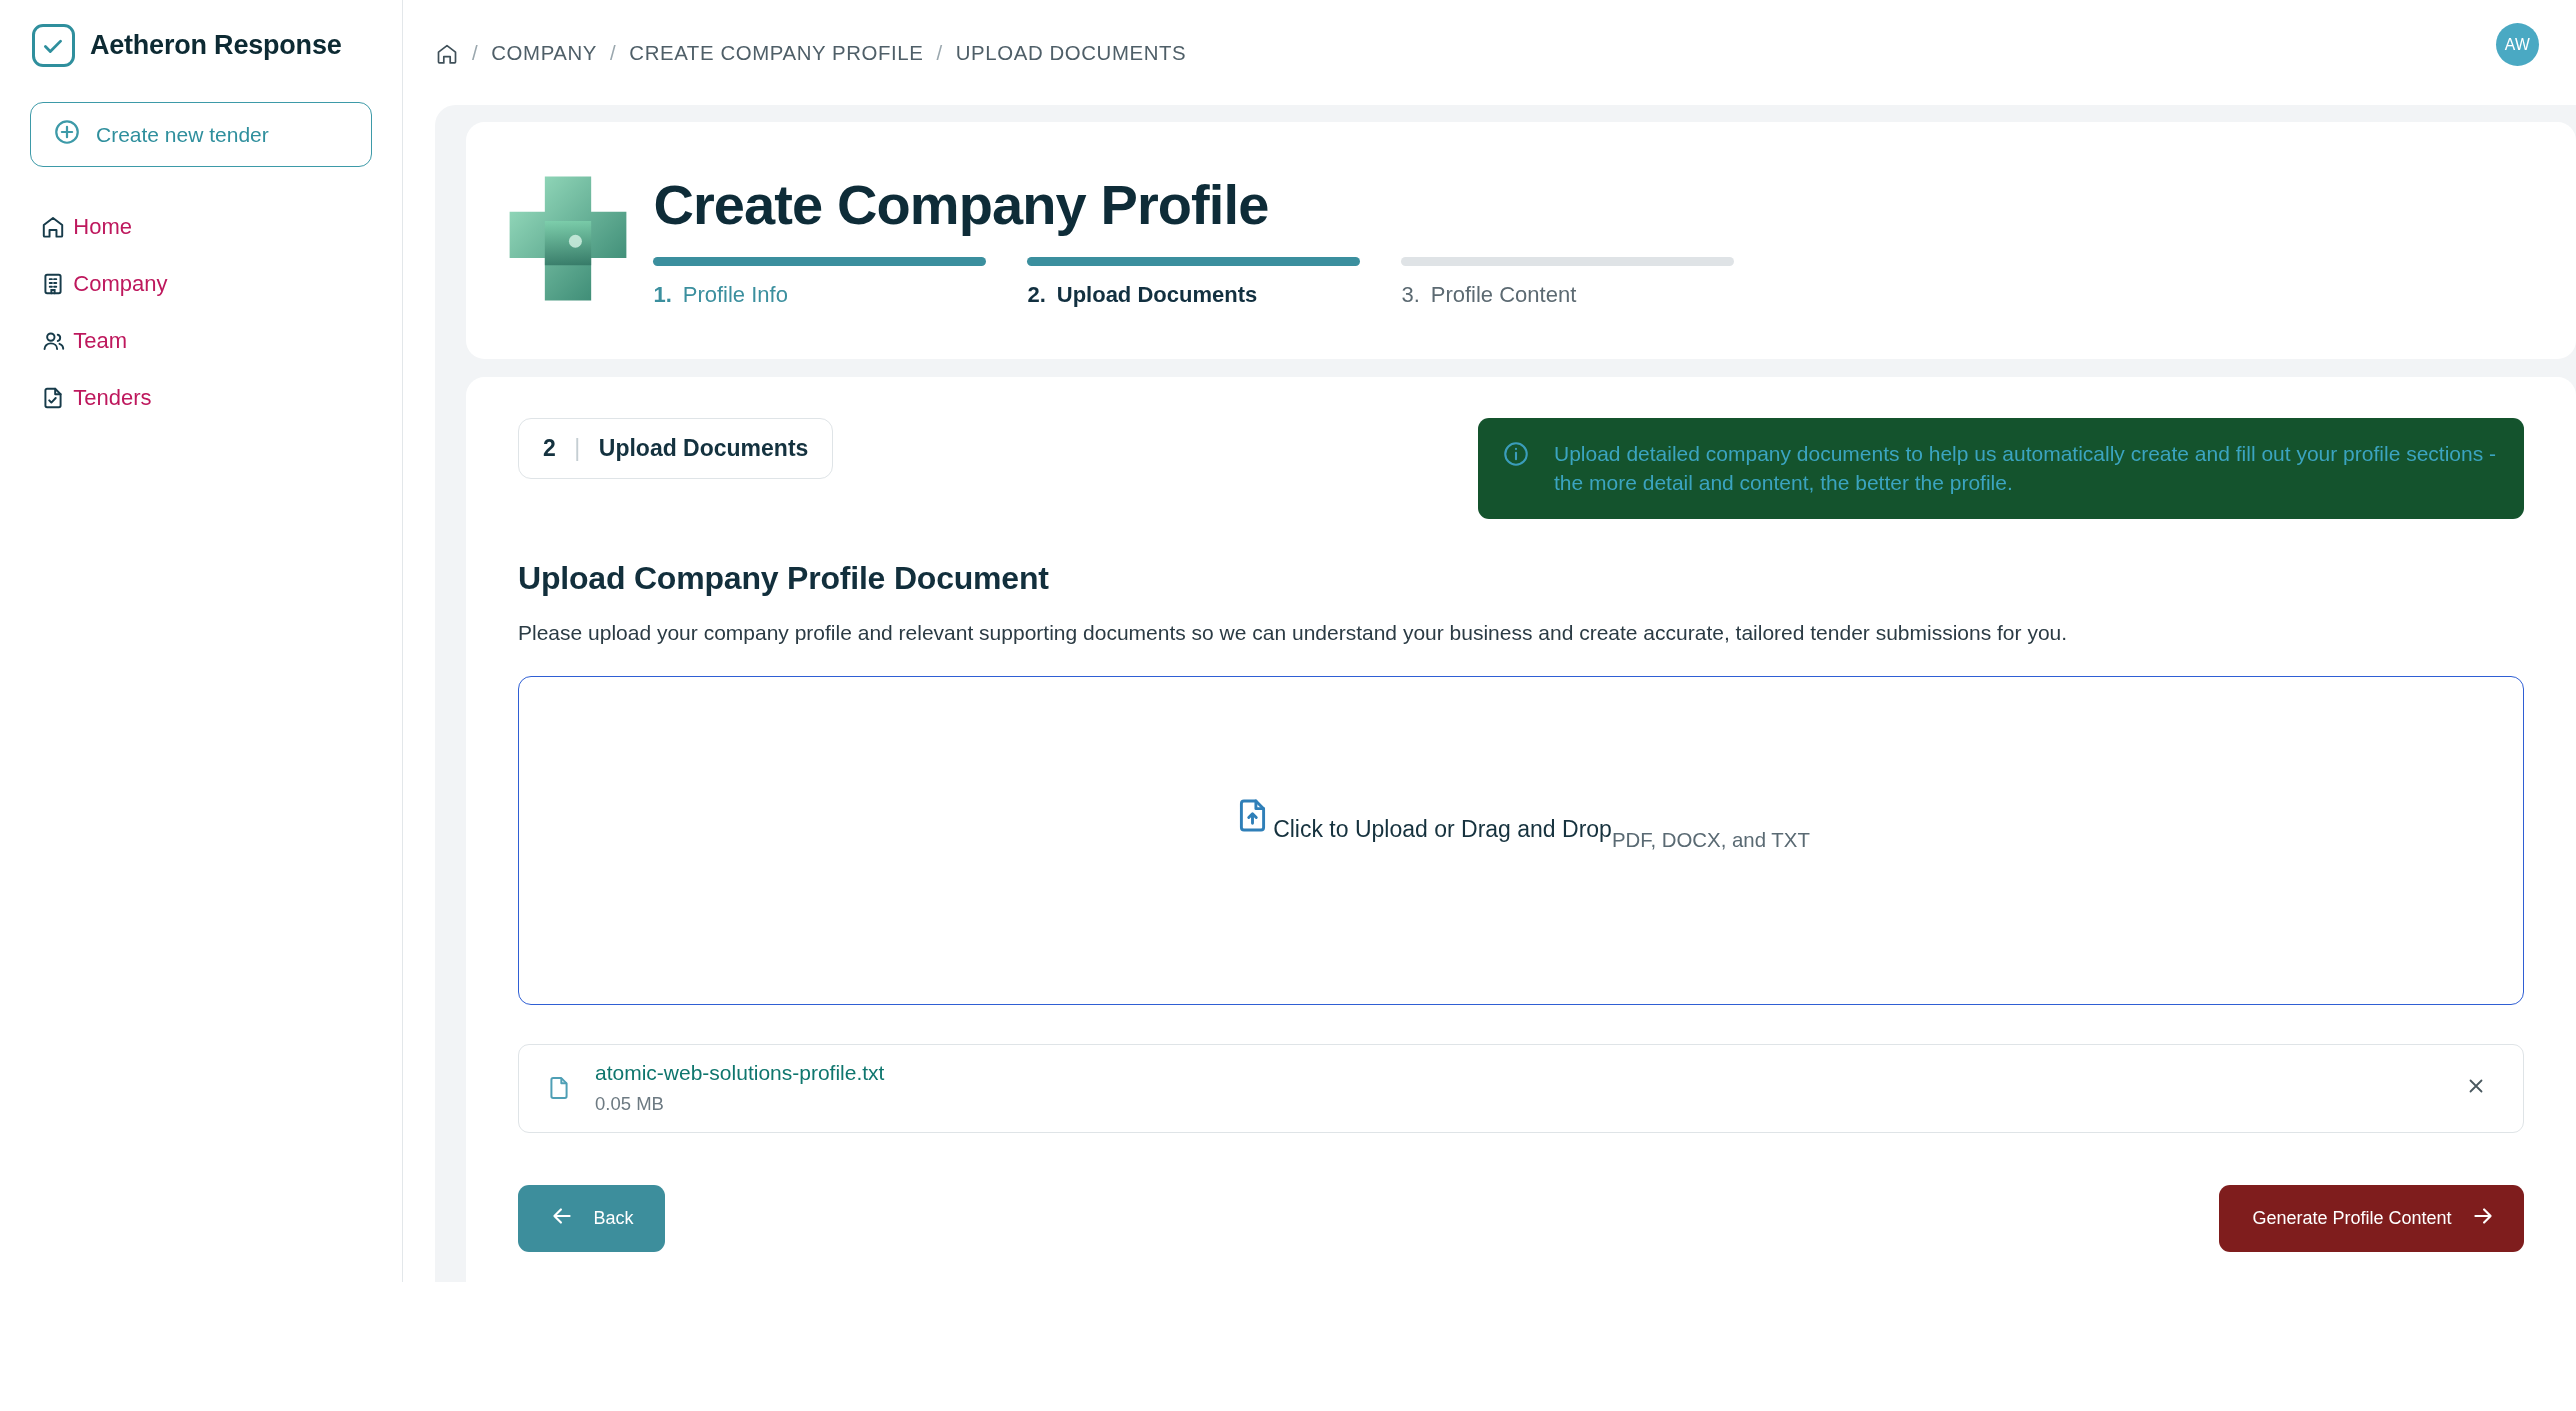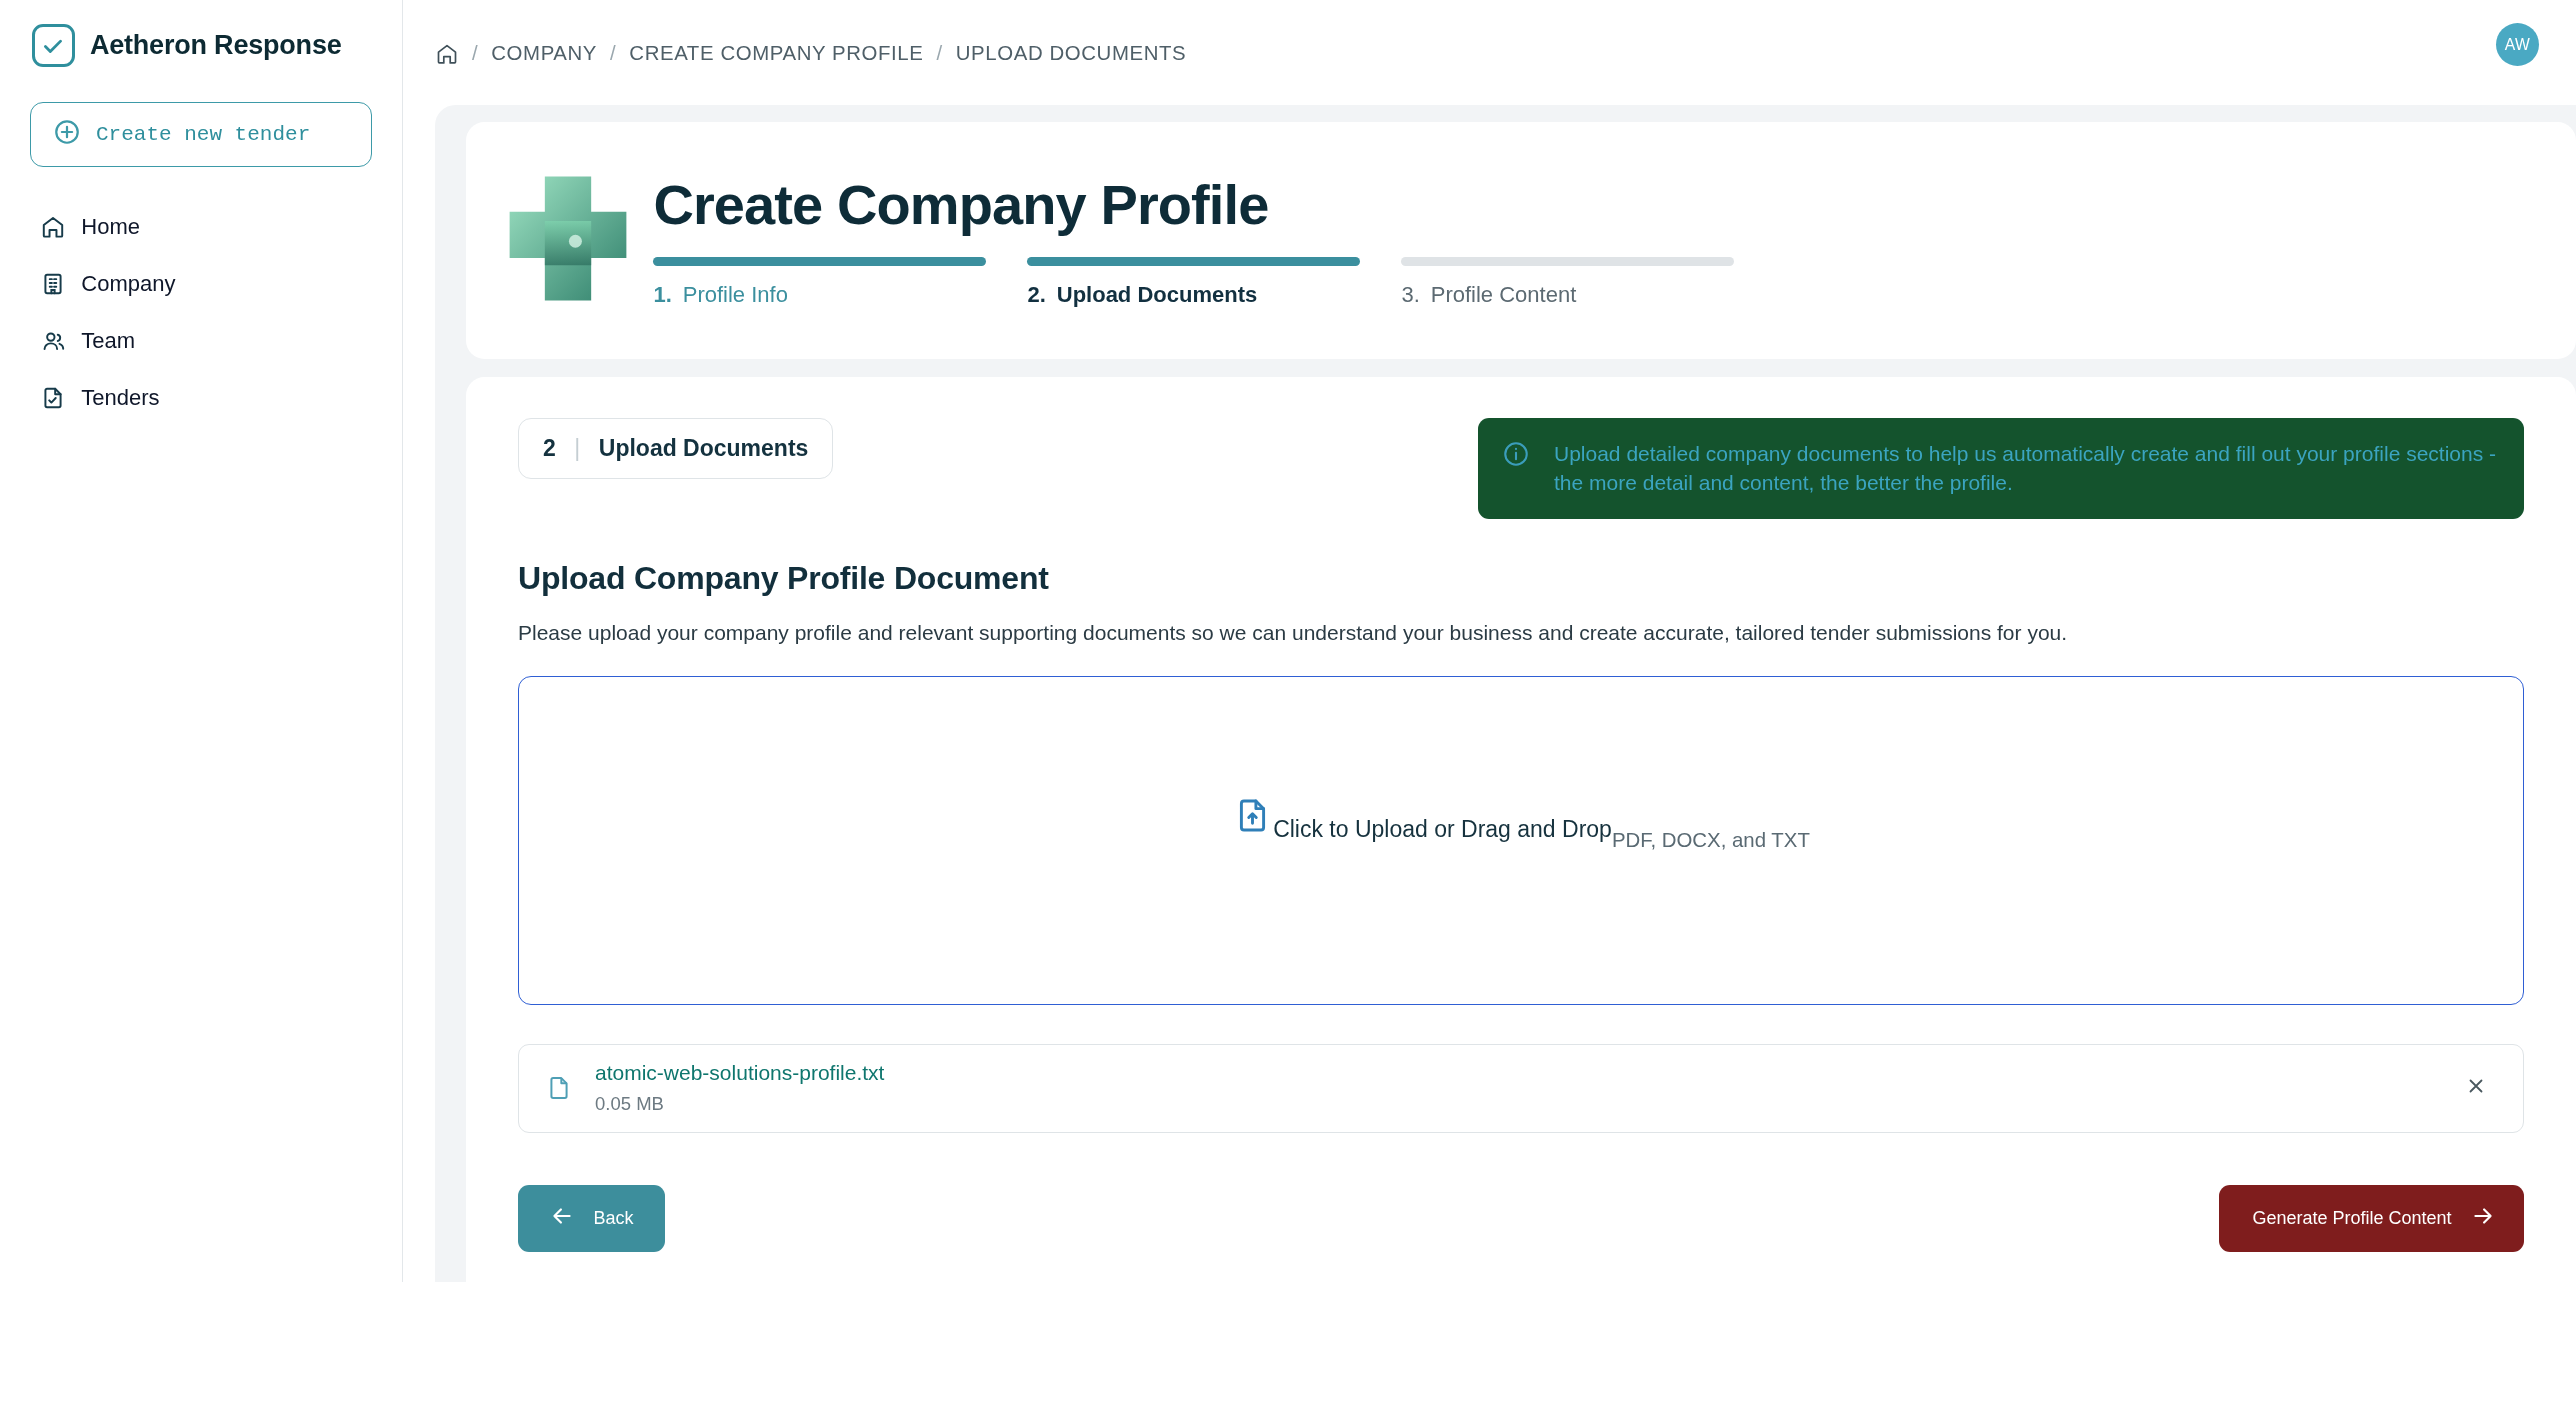--- a/index.html
+++ b/index.html
@@ -53,29 +53,28 @@
     gap: 15px;
     border: 1.9px solid #3d9aa8;
     border-radius: 13px;
     height: 65px;
     padding: 0 22px;
     color: #2f8f9d;
     font-size: 21px;
     margin-bottom: 31px;
     background: #ffffff;
     cursor: pointer;
-    font-family: Liberation Mono, monospace;
   }
   .nav-item {
     display: flex;
     align-items: center;
-    gap: 14px;
+    gap: 6px;
     height: 57px;
     padding-left: 9.3px;
-    color: #0f172a;
+    color: #be185d;
     font-size: 22px;
     cursor: pointer;
     border-radius: 9.3px;
   }
   .nav-item .nav-ico { color: #173b4a; display: flex; width: 28px; justify-content: center; }
 
   
   .main {
     flex: 1;
     background: #ffffff;

